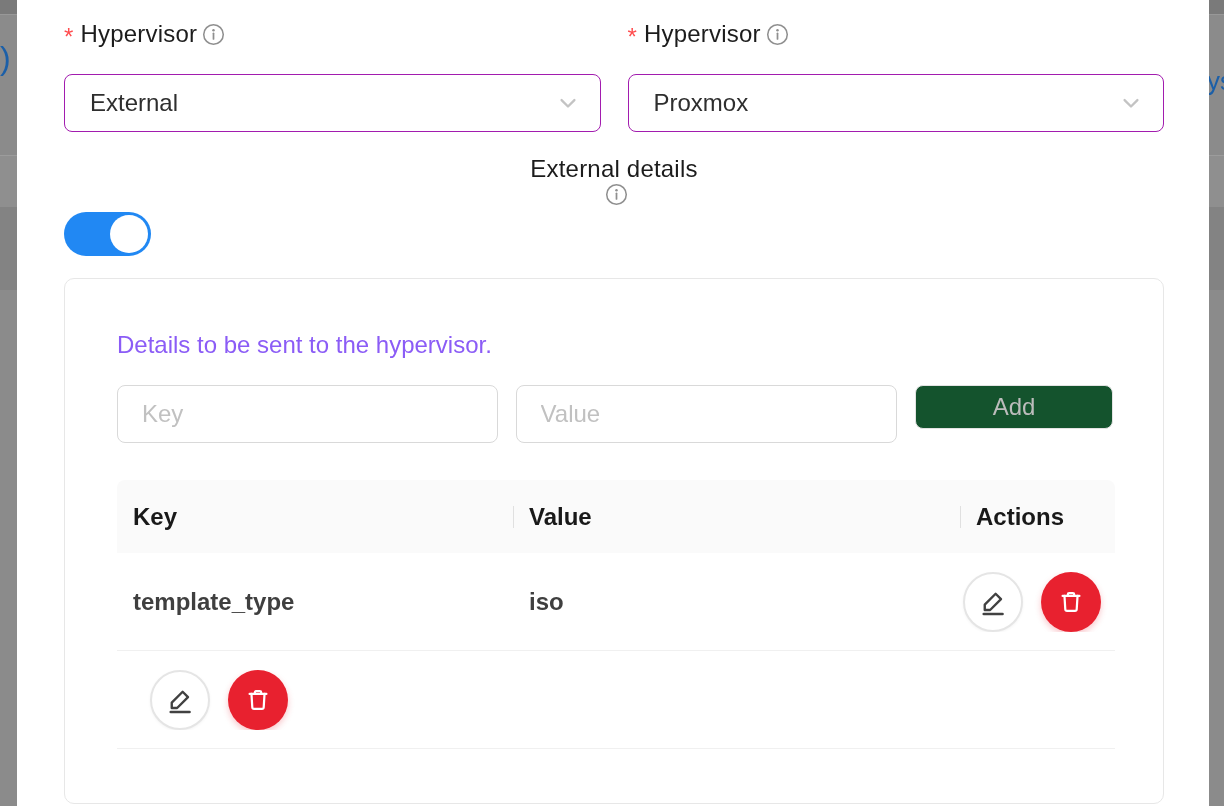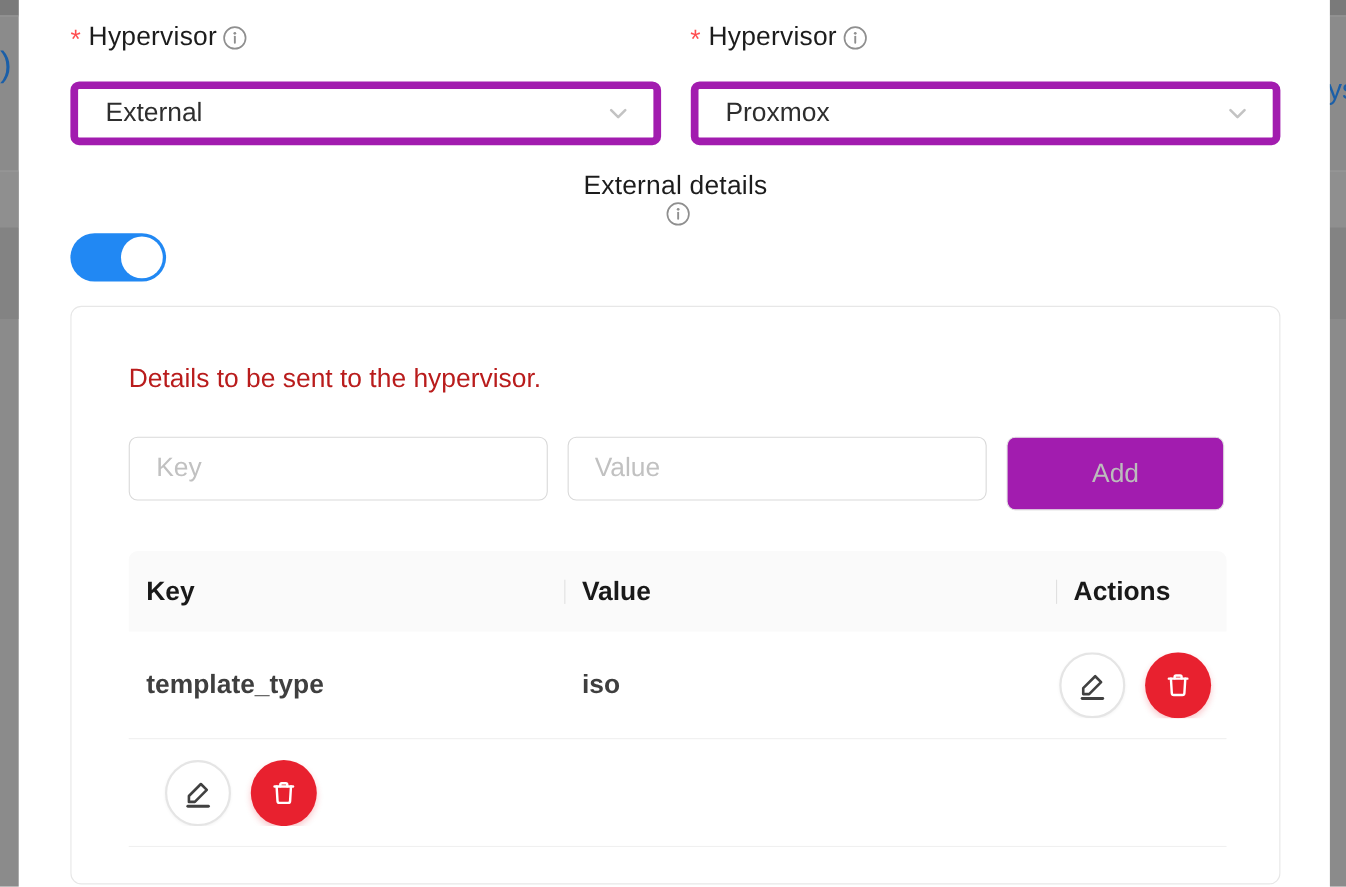--- a/index.html
+++ b/index.html
@@ -24,44 +24,44 @@
     padding:19px 45px 0 47px; z-index:1; }
 
   .form-row { display:flex; gap:27px; }
   .field { flex:1; min-width:0; }
 
   .field-label { display:flex; align-items:center; height:30px; margin-bottom:25px;
     font-size:24px; color:#1c1c1c; letter-spacing:0.2px; }
   .req { color:#ff4d4f; font-size:24px; margin-right:7px; position:relative; top:3px; }
   .info-icon { margin-left:5px; display:inline-flex; flex:none; }
 
-  .select-box { height:58px; border:7px solid #a21caf; border-radius:8px; background:#fff;
+  .select-box { height:58px; border:1px solid #a21caf; border-radius:8px; background:#fff;
     display:flex; align-items:center; justify-content:space-between;
     padding:0 18px 0 25px; font-size:24px; color:#2e2e2e; cursor:pointer; }
   .chevron { flex:none; display:inline-flex; }
 
   .section-label { margin-top:23px;flex-direction:column; }
 
   .toggle { margin-top:27px; width:87px; height:44px; border-radius:22px; background:#2188f3;
     position:relative; border:none; cursor:pointer; display:block; }
   .toggle-knob { position:absolute; right:3px; top:3px; width:38px; height:38px;
     border-radius:50%; background:#fff; }
 
   .panel { margin-top:22px; width:1100px; height:526px; border:1px solid #e7e7e7;
     border-radius:10px; padding:52px 50px 0 52px; background:#fff; }
 
-  .panel-desc { font-size:24px; color:#b91c1c; margin-bottom:38px; }
+  .panel-desc { font-size:24px; color:#8b5cf6; margin-bottom:26px; }
 
   .kv-row { display:flex; gap:18px; }
   .kv-input { height:58px; border:1px solid #d9d9d9; border-radius:8px; font-size:24px;
     padding:0 24px; color:#333; outline:none; font-family:"Liberation Sans", sans-serif; }
   .kv-input::placeholder { color:#c1c1c1; opacity:1; }
   .input-key { width:381px; }
   .input-value { width:382px; }
-  .add-btn { width:198px; height:67px; background:#a21caf; border:1px solid #e3e3e3;
+  .add-btn { width:198px; height:44px; background:#14532d; border:1px solid #e3e3e3;
     border-radius:8px; color:#bcbcbc; font-size:24px; font-family:"Liberation Sans", sans-serif; }
 
   .kv-table { margin-top:37px; width:998px; font-size:24px; }
   .thead { display:flex; align-items:center; height:73px; background:#fafafa;
     border-radius:8px 8px 0 0; }
   .th { font-weight:700; color:#191919; padding-left:16px; position:relative; }
   .col-key { width:396px; flex:none; }
   .col-value { width:417px; flex:none; }
   .col-actions { width:185px; flex:none;margin-left:30px; }
   .th + .th::before { content:""; position:absolute; left:0; top:50%; margin-top:-11px;

